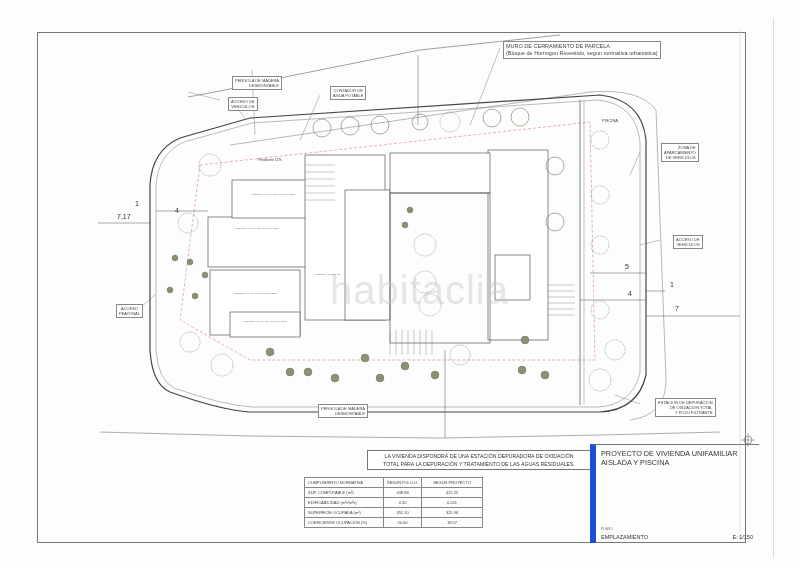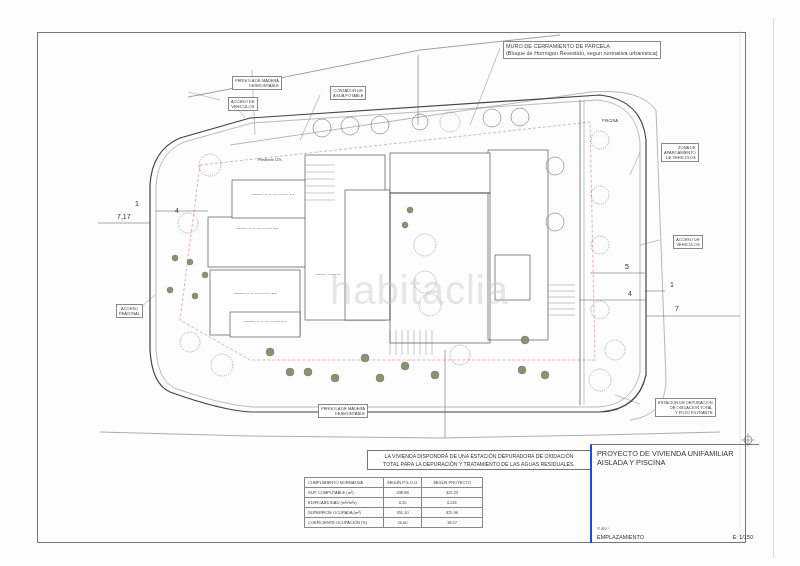--- a/index.html
+++ b/index.html
@@ -10,21 +10,21 @@
   svg.plan { position:absolute; left:0; top:0; }
   .callout { position:absolute; border:1px solid #888; background:#fff; font-size:4px; line-height:5px; padding:1px 2px; color:#444; text-transform:uppercase; white-space:nowrap; }
   .callout.big { font-size:5.5px; line-height:7px; text-transform:none; }
   .dim { position:absolute; font-size:7px; color:#333; }
   .note { position:absolute; left:367px; top:450px; width:222px; border:1px solid #777; background:#fff; font-size:5.2px; line-height:8px; text-align:center; padding:1px 0; color:#333; }
   table.norm { position:absolute; left:304px; top:477px; border-collapse:collapse; font-size:4px; color:#444; }
   table.norm td { border:1px solid #888; height:9px; padding:0 3px; white-space:nowrap; }
   table.norm td.c1 { width:72px; }
   table.norm td.c2 { width:27px; text-align:center; }
   table.norm td.c3 { width:54px; text-align:center; }
-  .titleblock { position:absolute; left:590px; top:444px; width:169px; height:99px; border-left:2px solid #1d4ed8; border-top:1px solid #777; box-sizing:border-box; }
+  .titleblock { position:absolute; left:590px; top:444px; width:169px; height:99px; border-left:6px solid #1d4ed8; border-top:1px solid #777; box-sizing:border-box; }
   .tb-title { position:absolute; left:5px; top:4px; font-size:7.3px; line-height:9px; color:#333; }
   .tb-plano { position:absolute; left:5px; top:82px; font-size:3.5px; color:#777; }
   .tb-name { position:absolute; left:5px; top:89px; font-size:5.5px; color:#333; }
   .tb-scale { position:absolute; right:6px; top:89px; font-size:5.5px; color:#333; }
   .watermark { position:absolute; left:330px; top:268px; font-size:40px; color:rgba(200,200,200,0.45); letter-spacing:1px; }
   .roomlabel { position:absolute; font-size:2.5px; color:#777; text-align:center; }
   .compass { position:absolute; left:741px; top:433px; }
 </style>
 </head>
 <body>

